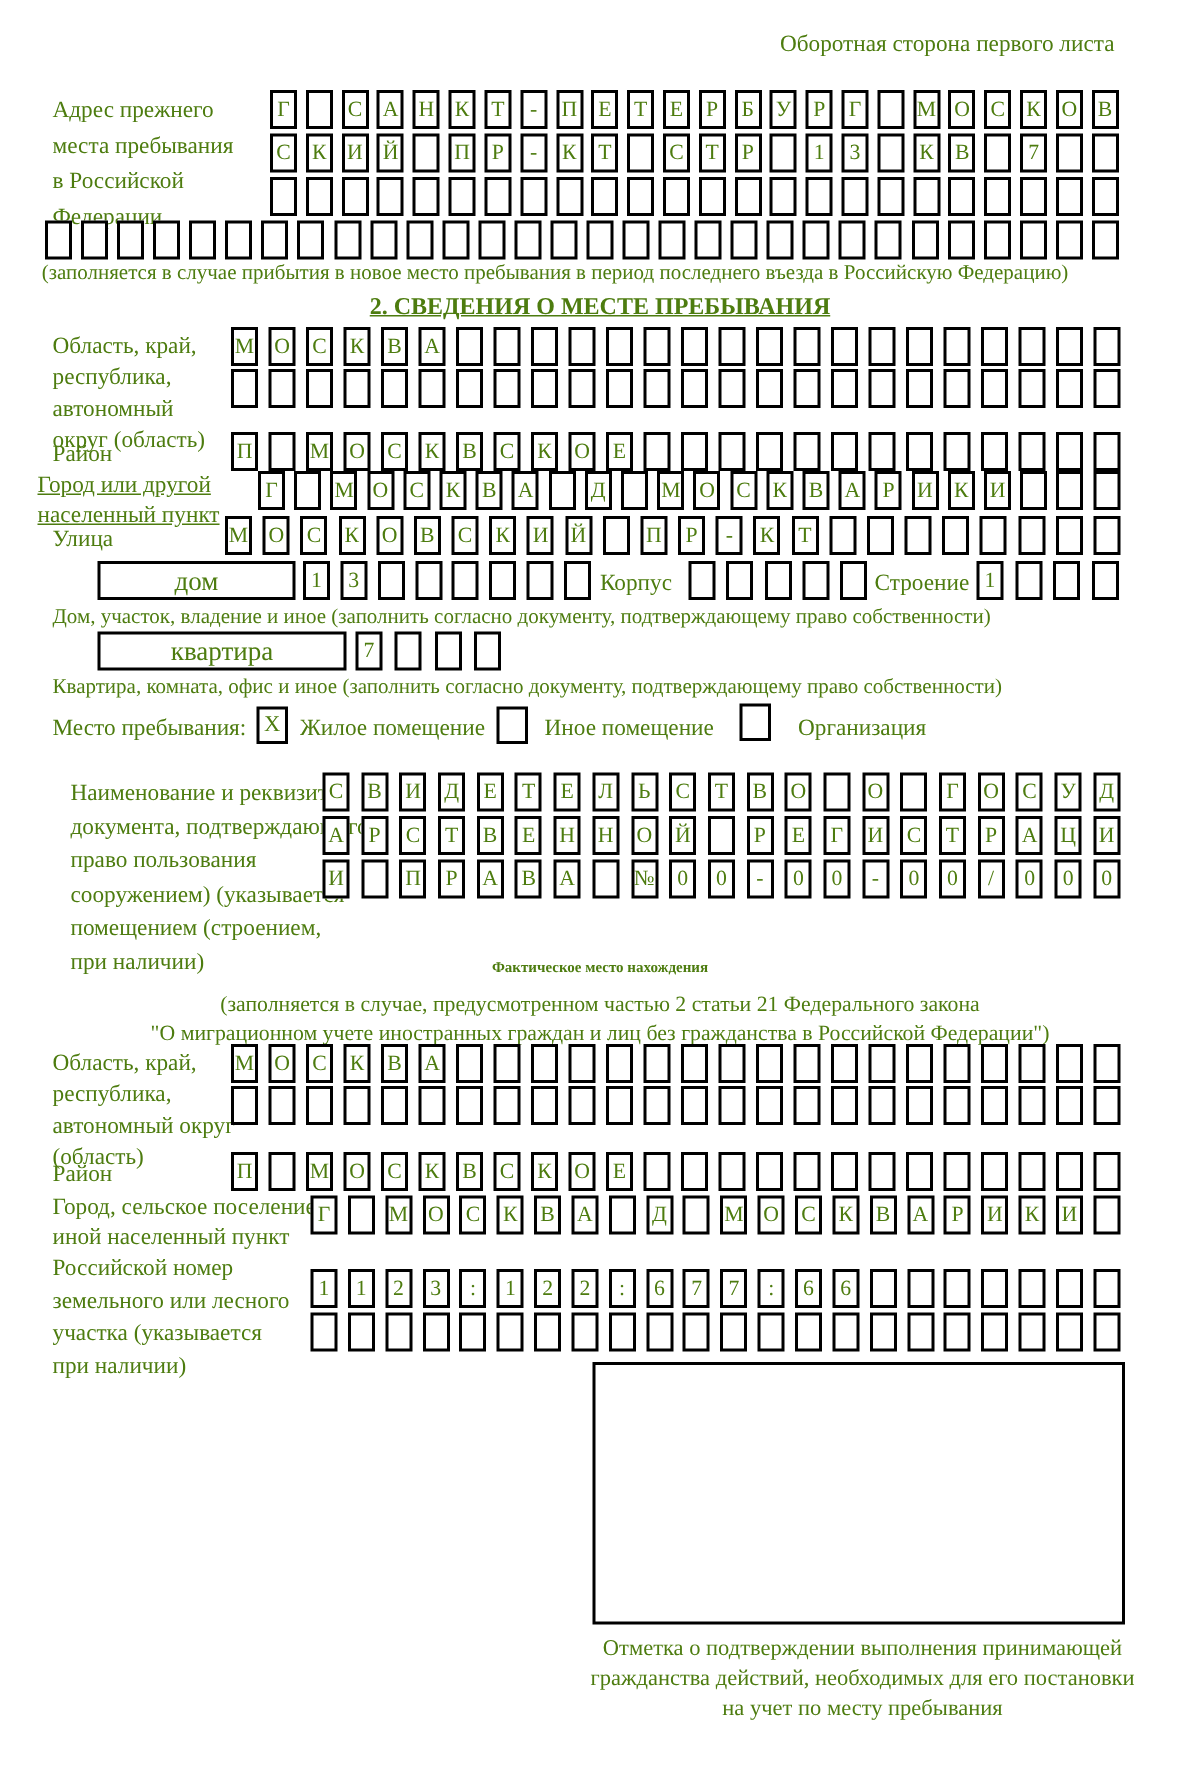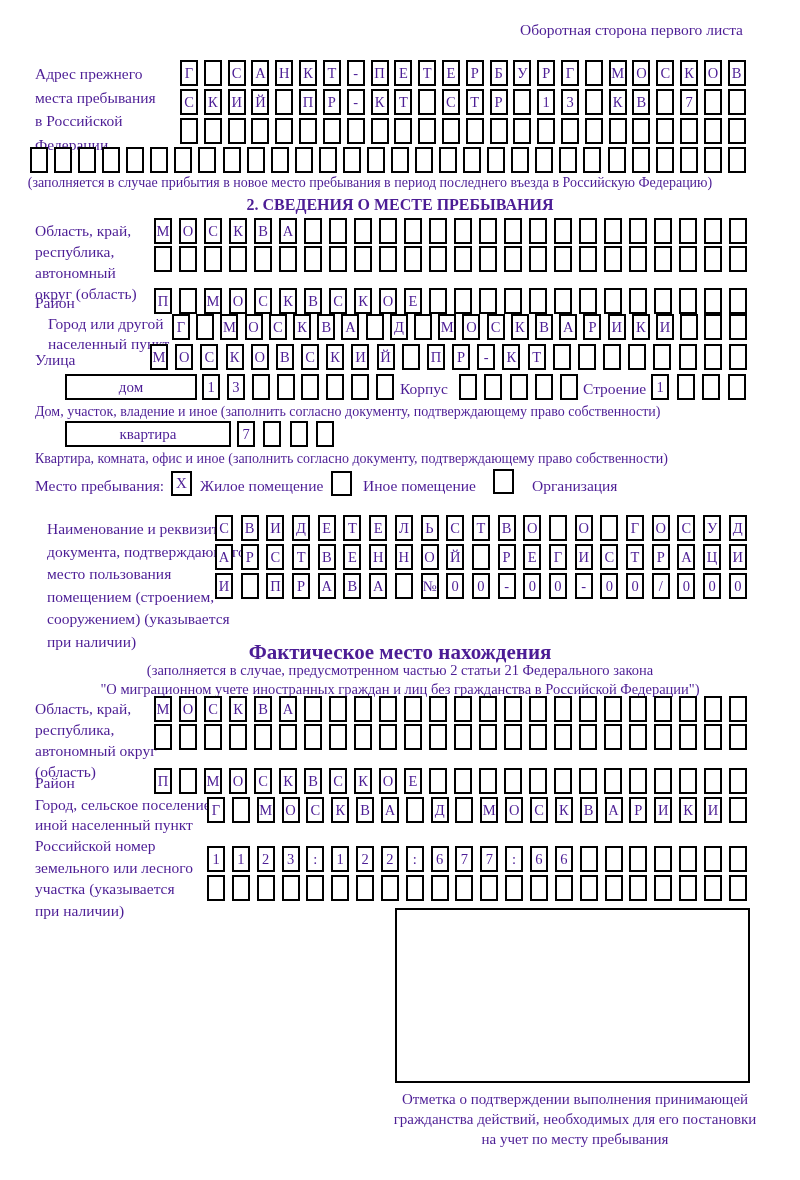--- a/index.html
+++ b/index.html
@@ -1,36 +1,36 @@
 <!DOCTYPE html>
 <html><head>
 <meta charset="utf-8">
 <style>
   html,body { margin:0; padding:0; background:#ffffff; }
   .page {
     position:relative; width:800px; height:1180px; background:#ffffff;
-    color:#4c1d95; font-family:"Liberation Serif","DejaVu Serif",serif;
+    color:#4d7c0f; font-family:"Liberation Serif","DejaVu Serif",serif;
     overflow:hidden;
   }
   .abs { position:absolute; }
   .lbl { font-size:15.5px; line-height:23px; }
   .lbl.tight { line-height:21px; }
   .cap { font-size:14px; }
   .title { font-weight:bold; font-size:16px; }
   .center { text-align:center; }
   .right { text-align:right; }
   .cells { display:flex; justify-content:space-between; }
   .cell {
     box-sizing:border-box; flex:none; width:18px; height:26px;
     border:2px solid #000; display:flex; align-items:center; justify-content:center;
     font-size:14.5px; line-height:1; background:#fff;
   }
   .bigfield {
     box-sizing:border-box; border:2px solid #000; height:26px; background:#fff;
-    display:flex; align-items:center; justify-content:center; font-size:15px;
+    display:flex; align-items:center; justify-content:center; font-size:18px;
   }
   .cb {
     box-sizing:border-box; width:21px; height:25px; border:2px solid #000;
     display:flex; align-items:center; justify-content:center; font-size:15px; background:#fff;
   }
   .stamp { box-sizing:border-box; border:2px solid #000; background:#fff; }
   .note { font-size:14.5px; }
   .confirm { font-size:15px; line-height:20px; }
 </style>
 </head>
@@ -151,21 +151,21 @@
       <span class="cell"></span>
       <span class="cell"></span>
       <span class="cell"></span>
       <span class="cell"></span>
       <span class="cell"></span>
       <span class="cell"></span>
       <span class="cell"></span>
     </div>
   <div class="abs cap center" style="left:0; top:175px; width:740px;">(заполняется в случае прибытия в новое место пребывания в период последнего въезда в Российскую Федерацию)</div>
 
-  <div class="abs title center" style="left:0; top:196px; width:800px;">2. СВЕДЕНИЯ О МЕСТЕ ПРЕБЫВАНИЯ</div>
+  <div class="abs title center" style="left:0; top:196px; width:800px;text-decoration:underline;">2. СВЕДЕНИЯ О МЕСТЕ ПРЕБЫВАНИЯ</div>
 
   <div class="abs lbl tight" style="left:35px; top:220px;">
     <div>Область, край,</div>
     <div>республика,</div>
     <div>автономный</div>
     <div>округ (область)</div>
   </div>
   <div class="abs cells" style="left:154px; top:218px; width:593px;">
       <span class="cell">М</span>
       <span class="cell">О</span>
@@ -240,21 +240,21 @@
       <span class="cell"></span>
       <span class="cell"></span>
       <span class="cell"></span>
       <span class="cell"></span>
       <span class="cell"></span>
       <span class="cell"></span>
       <span class="cell"></span>
       <span class="cell"></span>
     </div>
 
-  <div class="abs lbl" style="left:48px; top:314px; line-height:20px;">
+  <div class="abs lbl" style="left:25px; top:314px; line-height:20px;text-decoration:underline;">
     <div>Город или другой</div>
     <div>населенный пункт</div>
   </div>
   <div class="abs cells" style="left:172px; top:314px; width:575px;">
       <span class="cell">Г</span>
       <span class="cell"></span>
       <span class="cell">М</span>
       <span class="cell">О</span>
       <span class="cell">С</span>
       <span class="cell">К</span>
@@ -347,23 +347,23 @@
   <div class="abs cb" style="left:171px; top:471px;">X</div>
   <div class="abs lbl" style="left:200px; top:474px;">Жилое помещение</div>
   <div class="abs cb" style="left:331px; top:471px;"></div>
   <div class="abs lbl" style="left:363px; top:474px;">Иное помещение</div>
   <div class="abs cb" style="left:493px; top:469px;"></div>
   <div class="abs lbl" style="left:532px; top:474px;">Организация</div>
 
   <div class="abs lbl" style="left:47px; top:518px; line-height:22.5px;">
     <div>Наименование и реквизиты</div>
     <div>документа, подтверждающего</div>
-    <div>место пользования</div>
+    <div>право пользования</div>
+    <div>сооружением) (указывается</div>
     <div>помещением (строением,</div>
-    <div>сооружением) (указывается</div>
     <div>при наличии)</div>
   </div>
   <div class="abs cells" style="left:215px; top:515px; width:532px;">
       <span class="cell">С</span>
       <span class="cell">В</span>
       <span class="cell">И</span>
       <span class="cell">Д</span>
       <span class="cell">Е</span>
       <span class="cell">Т</span>
       <span class="cell">Е</span>
@@ -422,21 +422,21 @@
       <span class="cell">0</span>
       <span class="cell">-</span>
       <span class="cell">0</span>
       <span class="cell">0</span>
       <span class="cell">/</span>
       <span class="cell">0</span>
       <span class="cell">0</span>
       <span class="cell">0</span>
     </div>
 
-  <div class="abs title center" style="left:0; top:640px; width:800px; font-size:21px;text-align:center;">Фактическое место нахождения</div>
+  <div class="abs title center" style="left:0; top:640px; width:800px; font-size:10px;text-align:center;">Фактическое место нахождения</div>
   <div class="abs note center" style="left:0; top:662px; width:800px;">(заполняется в случае, предусмотренном частью 2 статьи 21 Федерального закона</div>
   <div class="abs note center" style="left:0; top:681px; width:800px;">"О миграционном учете иностранных граждан и лиц без гражданства в Российской Федерации")</div>
 
   <div class="abs lbl tight" style="left:35px; top:698px;">
     <div>Область, край,</div>
     <div>республика,</div>
     <div>автономный округ</div>
     <div>(область)</div>
   </div>
   <div class="abs cells" style="left:154px; top:696px; width:593px;">

